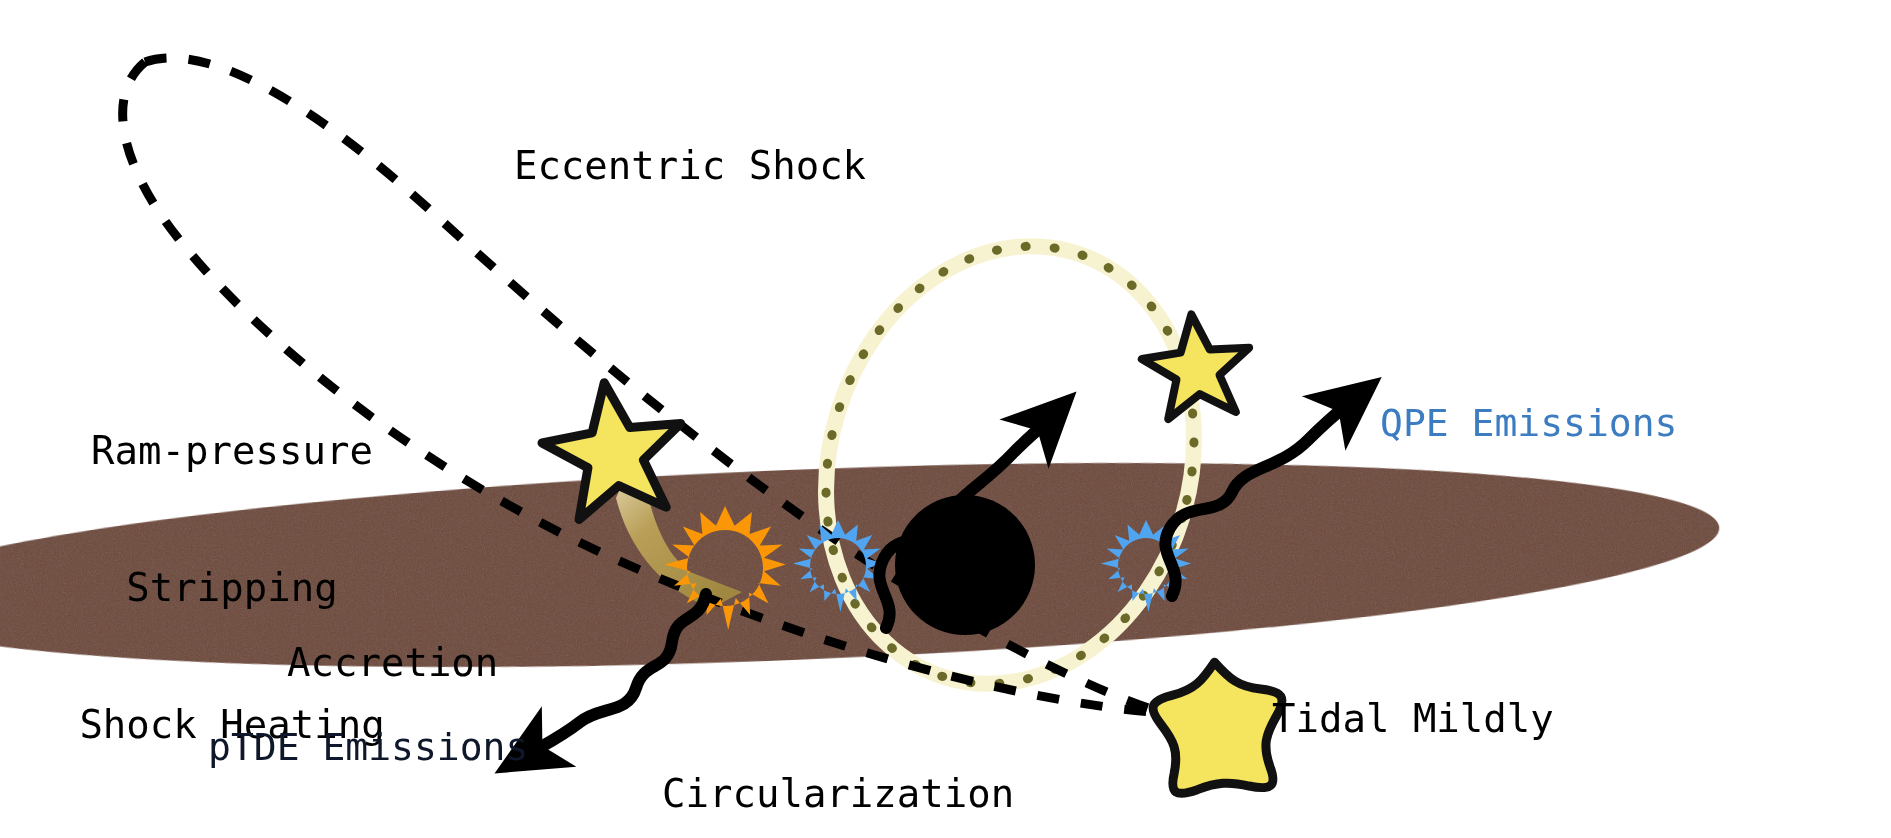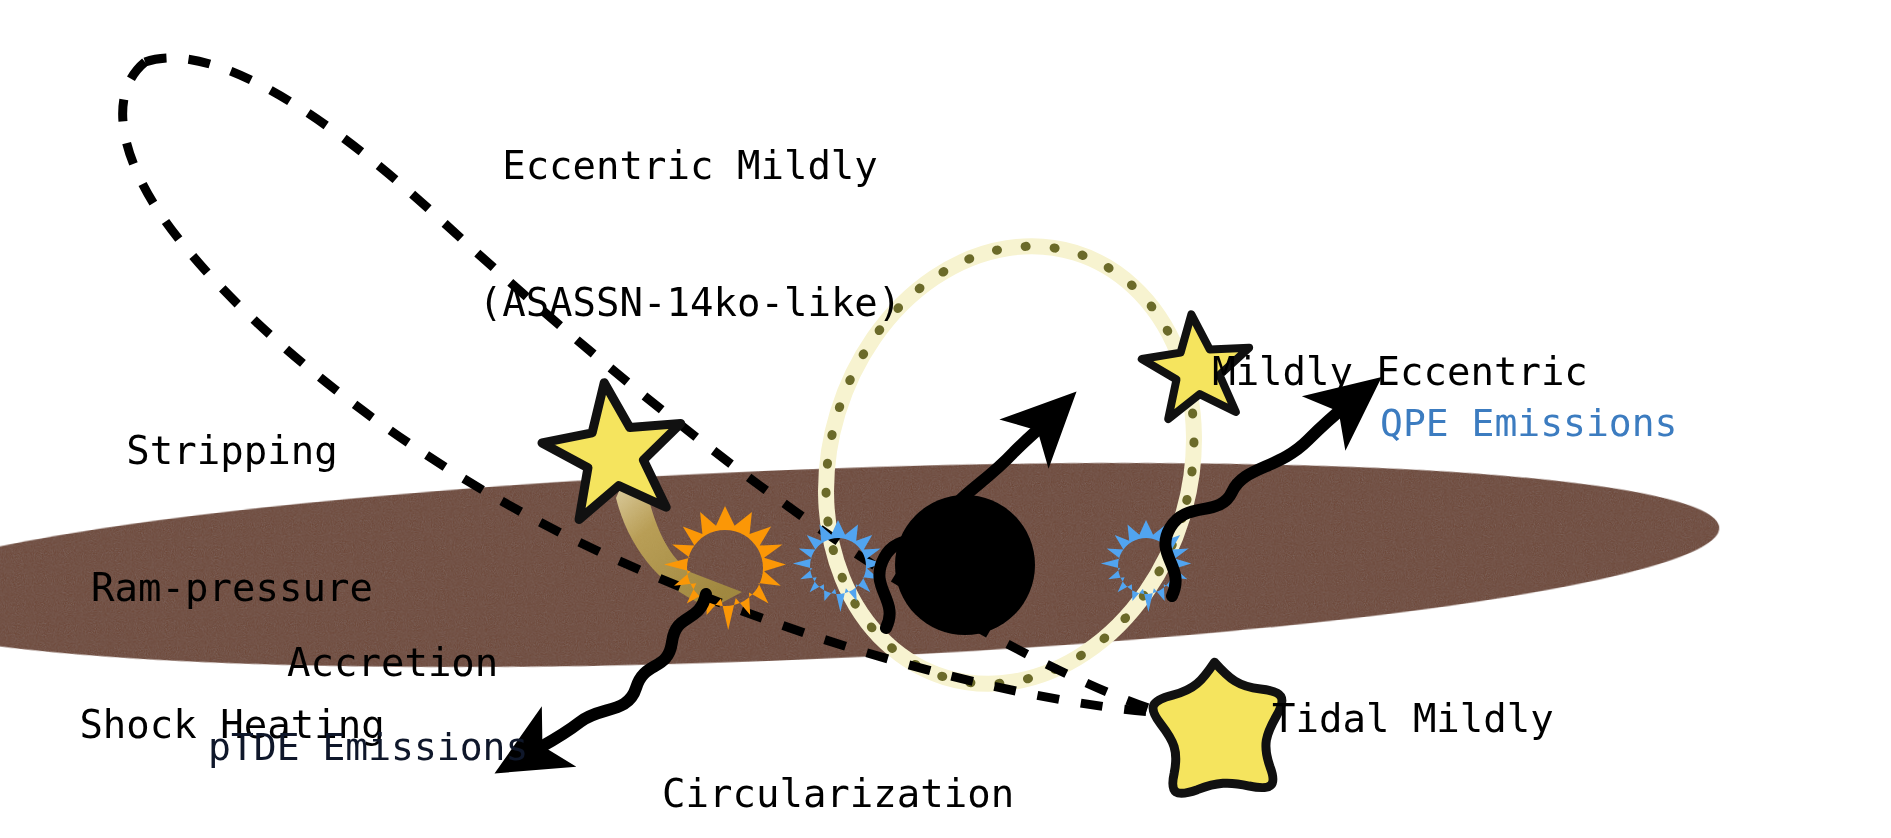--- a/index.html
+++ b/index.html
@@ -158,32 +158,30 @@
                C 54,64 48,68 26,62
                C 6,56 -6,56 -26,62
                C -48,68 -54,64 -48,44
                C -42,22 -46,12 -58,-6
                C -70,-24 -66,-30 -44,-34
                C -22,-38 -14,-46 0,-64 Z" fill="#F5E45E" stroke="#111" stroke-width="9" stroke-linejoin="round"></path>
     </g>
   </svg>
 
   <div class="lbl c t-big" style="left:690px; top:52px;">
-    <div>Eccentric Mildly</div>
-    <div>(ASASSN-14ko-like)</div>
+    <div>Eccentric Shock</div>
   </div>
 
 
   <div class="lbl c t-big" style="left:1400px; top:258px;">
-    <div>Mildly Eccentric</div>
   </div>
 
   <div class="lbl c t-big" style="left:232px; top:337px;">
+    <div>Ram-pressure</div>
     <div>Stripping</div>
-    <div>Ram-pressure</div>
     <div>Shock Heating</div>
   </div>
 
   <div class="lbl l t-emit" style="left:1380px; top:401px; color:#3C7CC0;">QPE Emissions</div>
 
   <div class="lbl l t-big" style="left:287px; top:640px;">Accretion</div>
 
   <div class="lbl l t-emit" style="left:208px; top:725px; color:#0f172a;">pTDE Emissions</div>
 
   <div class="lbl l t-big" style="left:662px; top:680px;">

